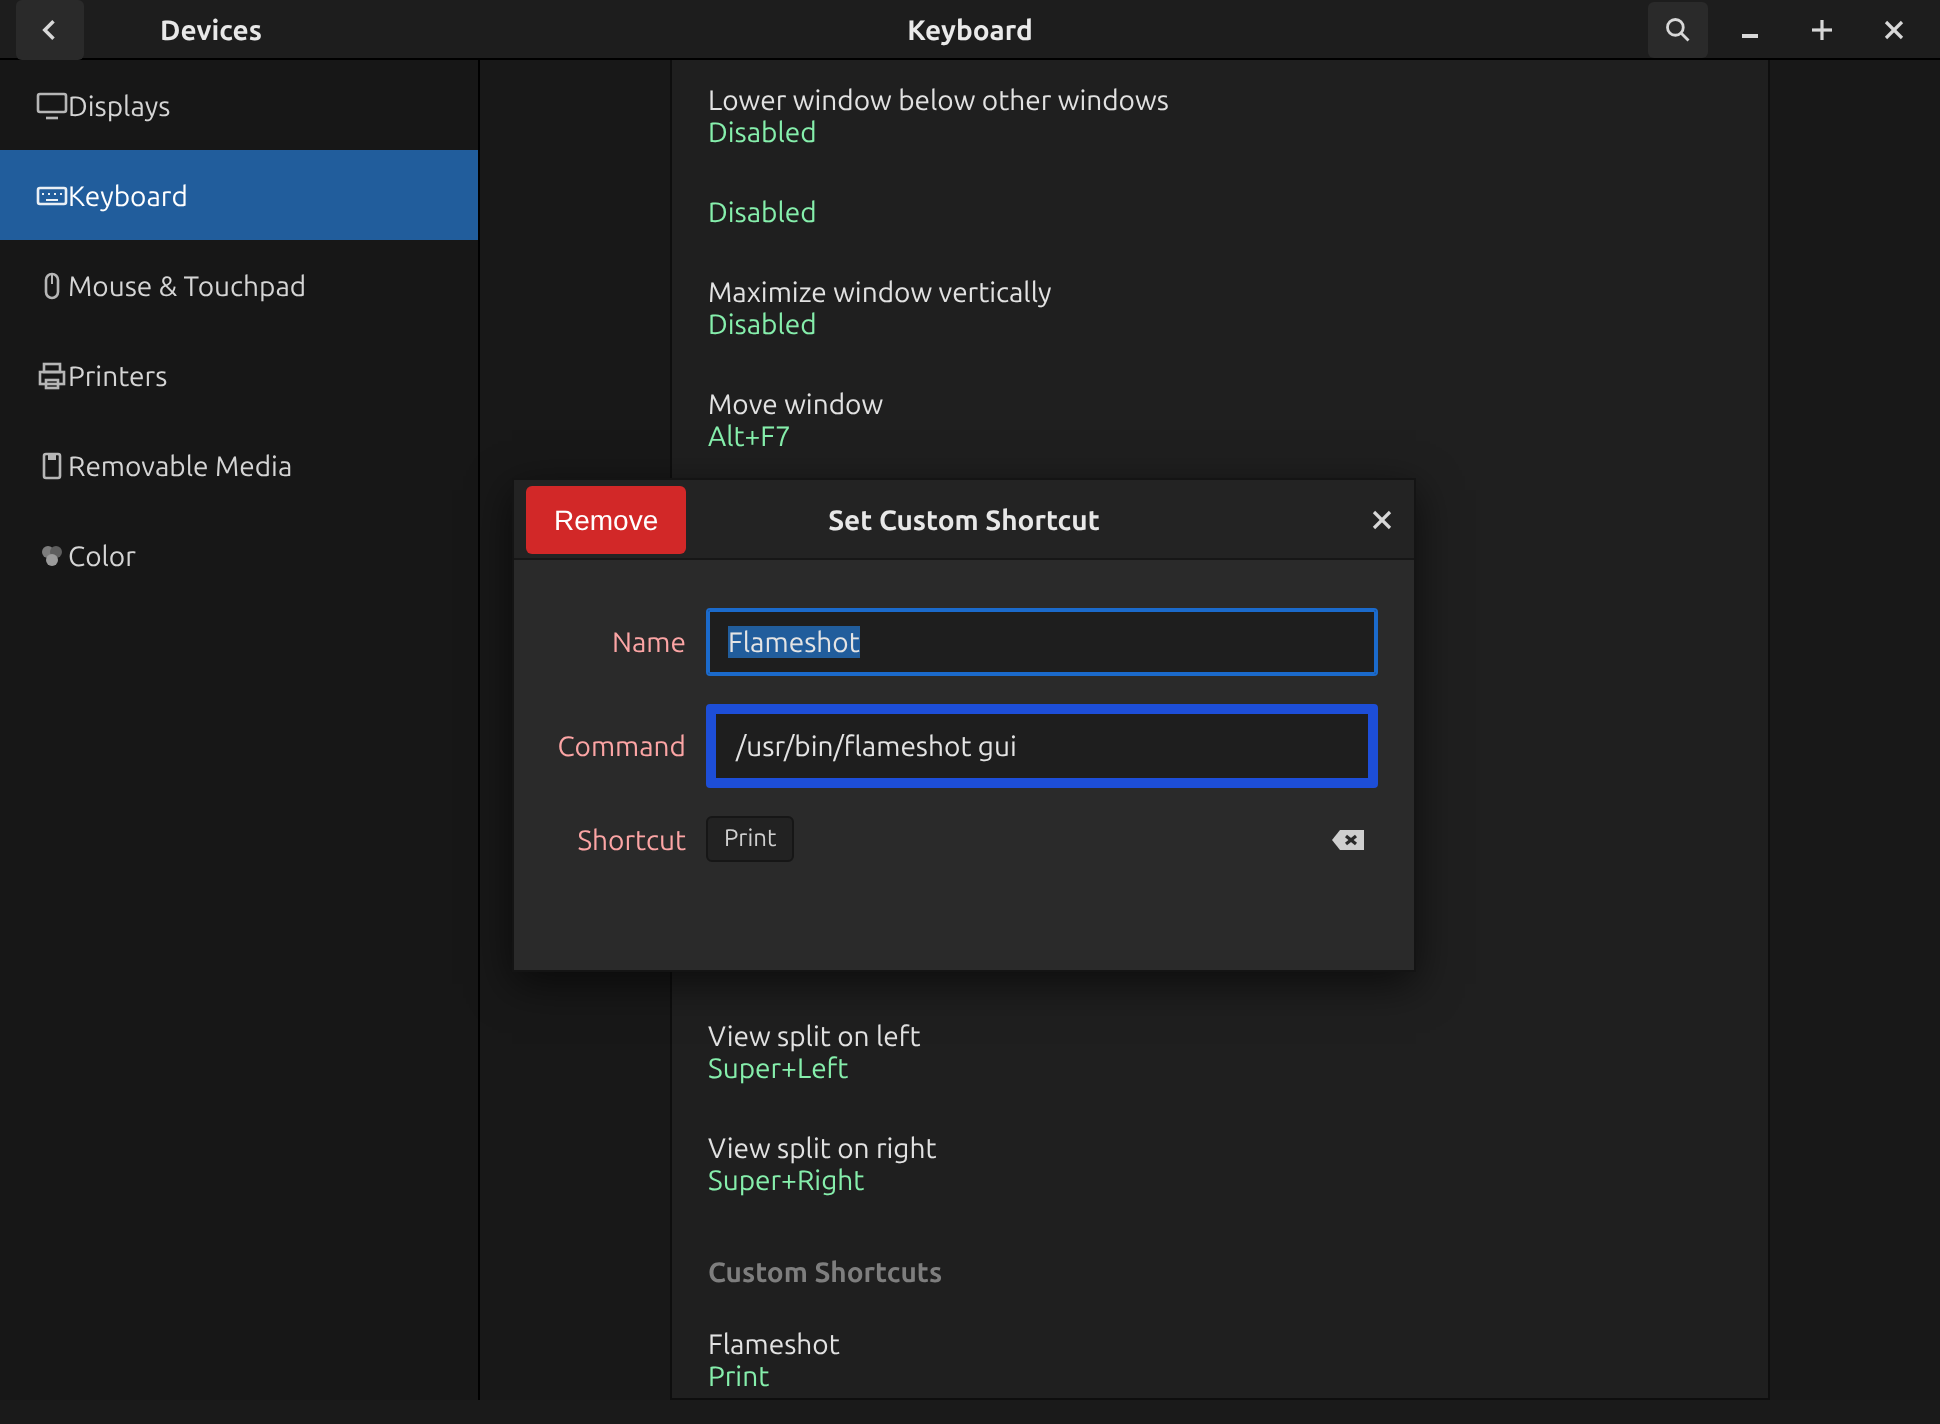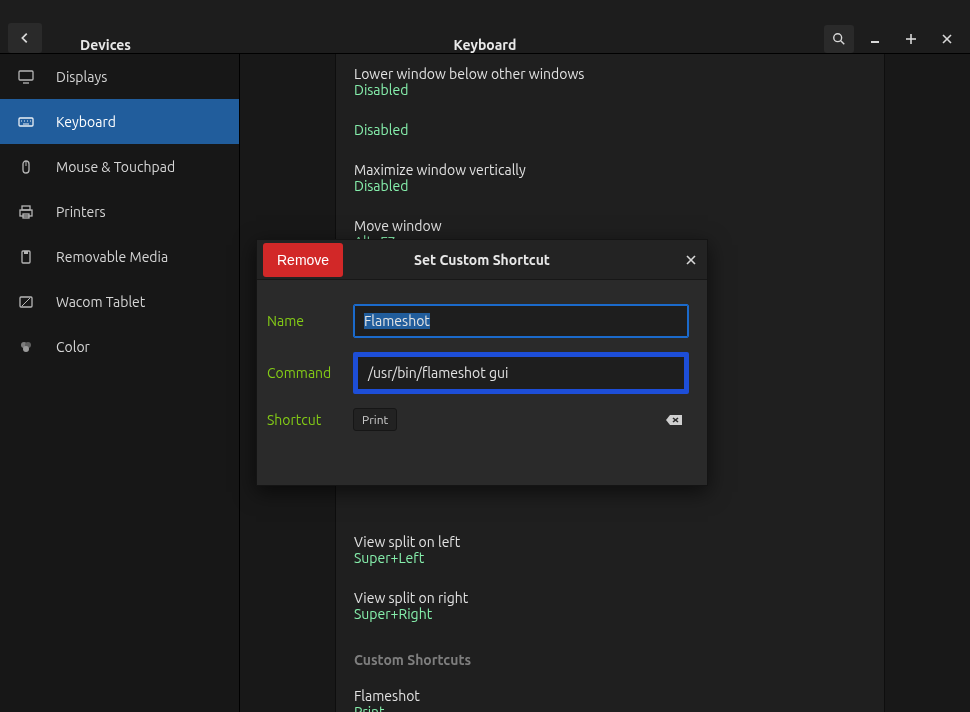--- a/index.html
+++ b/index.html
@@ -7,24 +7,24 @@
       width: 970px;
       height: 712px;
       background: #1a1a1a;
       font-family: -apple-system, "Segoe UI", "Ubuntu", sans-serif;
       color: #d8d8d8;
       overflow: hidden;
       position: relative;
       font-size: 14px;
     }
     .titlebar {
-      height: 54px;
+      height: 30px;
       background: #1d1d1d;
       display: flex;
-      align-items: flex-end;
+      align-items: center;
       position: relative;
       border-bottom: 1px solid #000;
     }
     .back-btn {
       width: 34px;
       height: 30px;
       margin-left: 8px;
       display: flex;
       align-items: center;
       justify-content: center;
@@ -71,21 +71,21 @@
       background: #171717;
       border-right: 1px solid #000;
     }
     .sidebar-item {
       height: 45px;
       display: flex;
       align-items: center;
       padding: 0 18px;
       cursor: pointer;
       color: #d5d5d5;
-      gap: 22px;
+      gap: 0;
     }
     .sidebar-item.selected {
       background: #215d9c;
       color: #fff;
     }
     .sidebar-icon {
       width: 16px;
       display: flex;
       justify-content: center;
       opacity: 0.9;
@@ -172,22 +172,22 @@
       padding: 24px 18px 40px 10px;
     }
     .form-row {
       display: flex;
       align-items: center;
       margin-bottom: 14px;
       gap: 10px;
     }
     .form-label {
       width: 76px;
-      text-align: left;
-      color: #84cc16;
+      text-align: right;
+      color: #fca5a5;
     }
     .form-input {
       flex: 1;
       background: #1e1e1e;
       border: 5px solid #1d4ed8;
       color: #e4e4e4;
       padding: 8px 10px;
       font-size: 14px;
       border-radius: 2px;
     }
@@ -299,29 +299,20 @@
           <svg width="16" height="16">
             <rect x="4" y="2" width="8" height="12" rx="1" fill="none" stroke="#c8c8c8" stroke-width="1.3"></rect>
             <rect x="6" y="2" width="4" height="3" fill="#c8c8c8"></rect>
           </svg>
         </span>
       <span>Removable Media</span>
     </div>
     <div class="sidebar-item">
       <span class="sidebar-icon">
           <svg width="16" height="16">
-            <rect x="2" y="3" width="12" height="10" rx="1" fill="none" stroke="#c8c8c8" stroke-width="1.3"></rect>
-            <line x1="4" y1="12" x2="12" y2="4" stroke="#c8c8c8"></line>
-          </svg>
-        </span>
-      <span>Wacom Tablet</span>
-    </div>
-    <div class="sidebar-item">
-      <span class="sidebar-icon">
-          <svg width="16" height="16">
             <circle cx="6" cy="6" r="3" fill="#888"></circle>
             <circle cx="10" cy="6" r="3" fill="#666"></circle>
             <circle cx="8" cy="10" r="3" fill="#aaa"></circle>
           </svg>
         </span>
       <span>Color</span>
     </div>
   </div>
 
   <div class="content">

